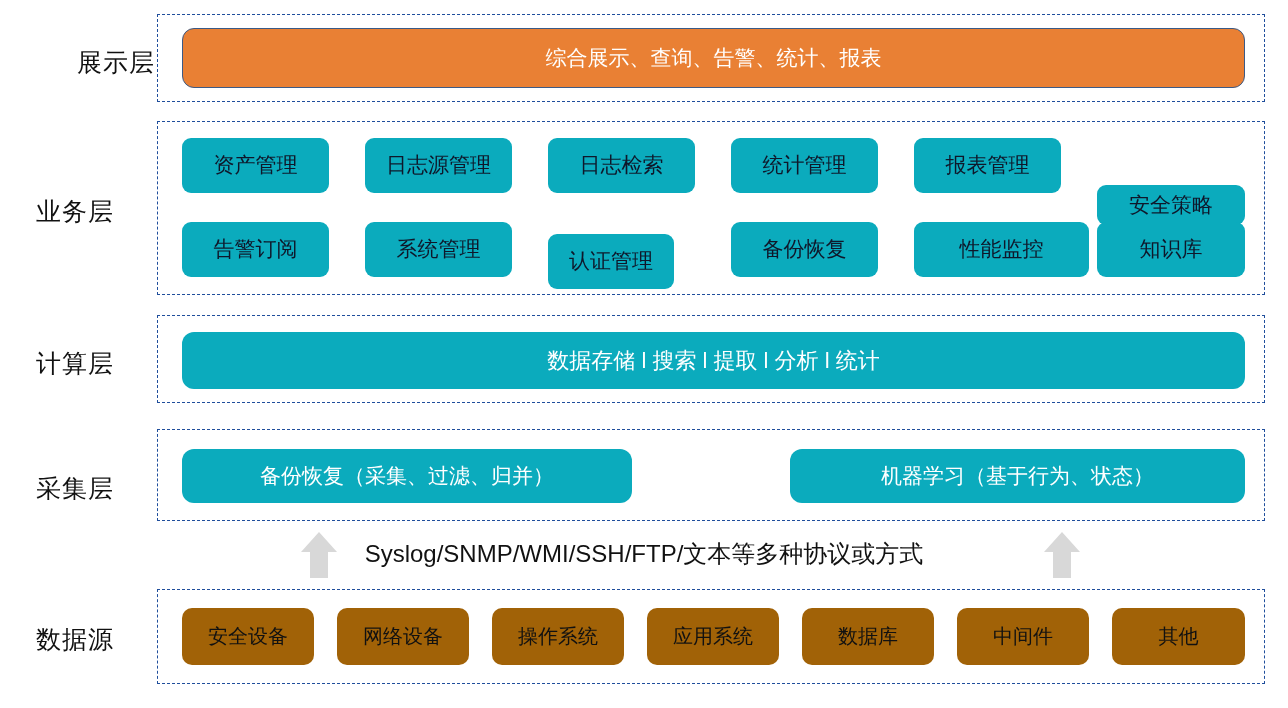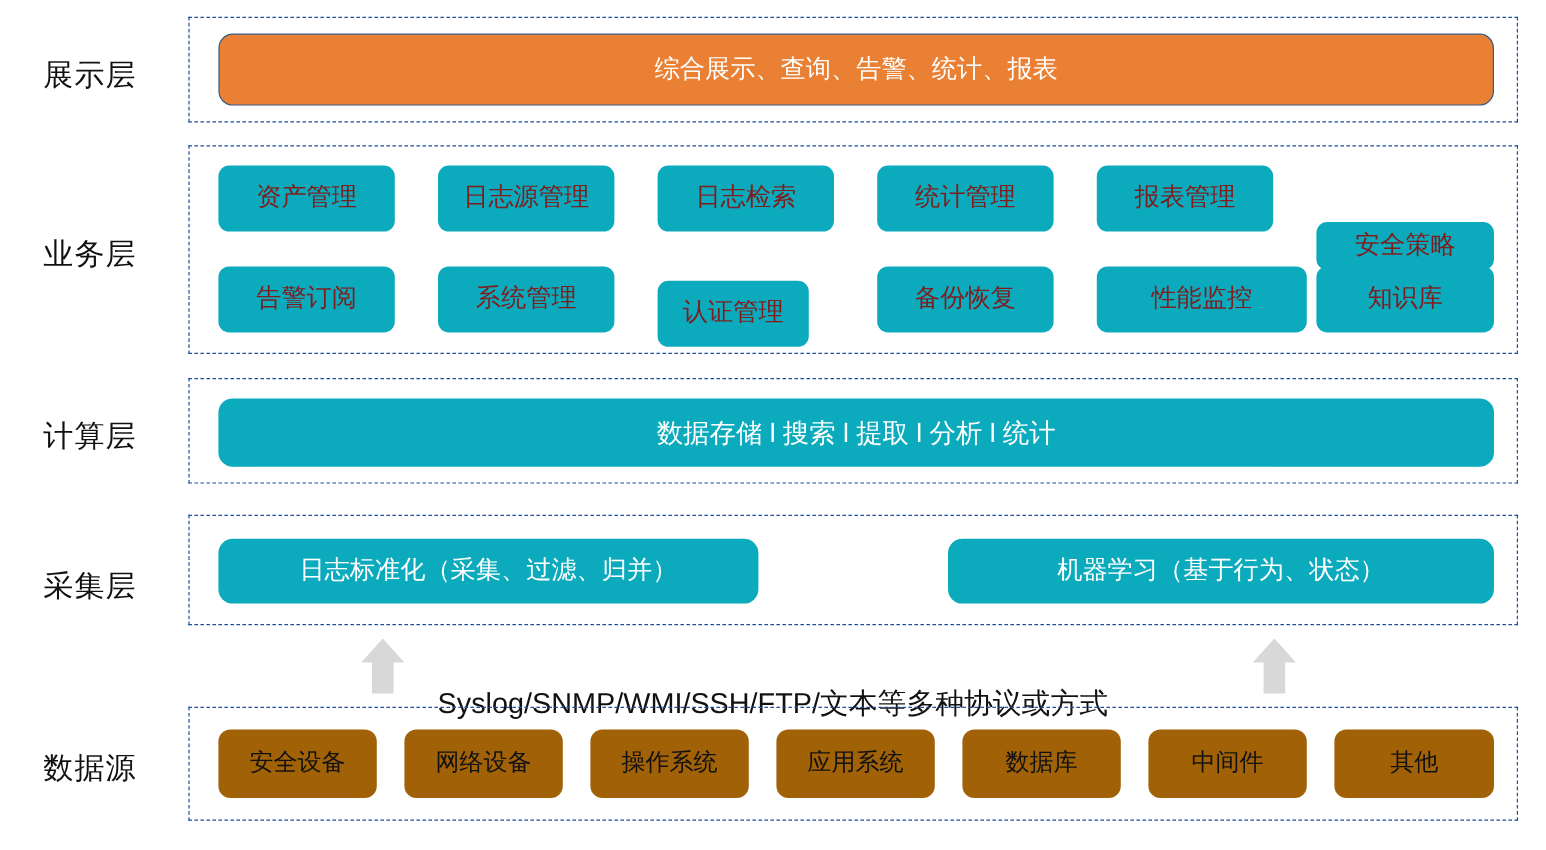--- a/index.html
+++ b/index.html
@@ -58,21 +58,21 @@
   .node-orange {
     background: #E98034;
     border: 1px solid #3B5A86;
     color: #ffffff;
     font-size: 21px;
     border-radius: 12px;
   }
 
   .node-teal {
     background: #0BABBD;
-    color: #7f1d1d;
+    color: #0f172a;
     font-size: 21px;
   }
 
   .node-teal-wide {
     background: #0BABBD;
     color: #ffffff;
     font-size: 22px;
     border-radius: 12px;
   }
 
@@ -99,21 +99,21 @@
     width: 40px;
     height: 50px;
   }
   .arrow-up svg { display: block; }
 </style>
 </head>
 <body>
 
 <div id="diagram">
 
-  <div class="layer-label" style="top:46px;">展示层</div>
+  <div class="layer-label" style="top:46px;margin-left:41px;">展示层</div>
   <div class="layer-label" style="top:195px;">业务层</div>
   <div class="layer-label" style="top:347px;">计算层</div>
   <div class="layer-label" style="top:472px;">采集层</div>
   <div class="layer-label" style="top:623px;">数据源</div>
 
   <div class="group-box" style="top:14px; height:88px;"></div>
   <div class="node node-orange" style="left:182px; top:28px; width:1063px; height:60px;">综合展示、查询、告警、统计、报表</div>
 
   <div class="group-box" style="top:121px; height:174px;"></div>
 
@@ -128,30 +128,30 @@
   <div class="node node-teal" style="left:365px; top:222px; width:147px; height:55px;">系统管理</div>
   <div class="node node-teal" style="left:548px; top:222px; width:126px; height:55px;margin-top:12px;">认证管理</div>
   <div class="node node-teal" style="left:731px; top:222px; width:147px; height:55px;">备份恢复</div>
   <div class="node node-teal" style="left:914px; top:222px; width:175px; height:55px;">性能监控</div>
   <div class="node node-teal" style="left:1097px; top:222px; width:148px; height:55px;">知识库</div>
 
   <div class="group-box" style="top:315px; height:88px;"></div>
   <div class="node node-teal-wide" style="left:182px; top:332px; width:1063px; height:57px;">数据存储 l 搜索 l 提取 l 分析 l 统计</div>
 
   <div class="group-box" style="top:429px; height:92px;"></div>
-  <div class="node node-teal-wide" style="left:182px; top:449px; width:450px; height:54px; font-size:21px;">日志标准化（采集、过滤、归并）</div>
+  <div class="node node-teal-wide" style="left:182px; top:449px; width:450px; height:54px; font-size:21px;">备份恢复（采集、过滤、归并）</div>
   <div class="node node-teal-wide" style="left:790px; top:449px; width:455px; height:54px; font-size:21px;">机器学习（基于行为、状态）</div>
 
   <div class="arrow-up" style="left:299px; top:530px;">
     <svg width="40" height="50" viewBox="0 0 40 50" aria-hidden="true">
       <polygon points="20,2 38,22 29,22 29,48 11,48 11,22 2,22" fill="#D8D8D8"></polygon>
     </svg>
   </div>
 
-  <div class="protocol-text" style="top:570px;">Syslog/SNMP/WMI/SSH/FTP/文本等多种协议或方式</div>
+  <div class="protocol-text" style="top:538px;">Syslog/SNMP/WMI/SSH/FTP/文本等多种协议或方式</div>
 
   <div class="arrow-up" style="left:1042px; top:530px;">
     <svg width="40" height="50" viewBox="0 0 40 50" aria-hidden="true">
       <polygon points="20,2 38,22 29,22 29,48 11,48 11,22 2,22" fill="#D8D8D8"></polygon>
     </svg>
   </div>
 
   <div class="group-box" style="top:589px; height:95px;"></div>
   <div class="node node-gray" style="left:182px; top:608px; width:132px; height:57px;">安全设备</div>
   <div class="node node-gray" style="left:337px; top:608px; width:132px; height:57px;">网络设备</div>

